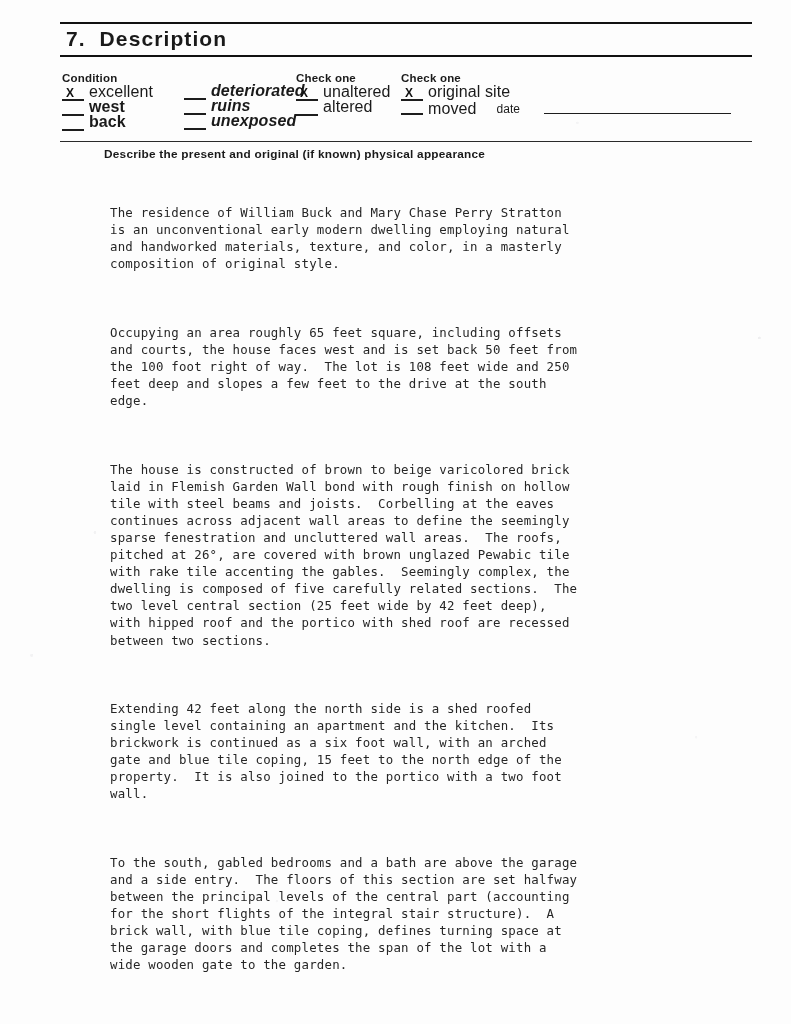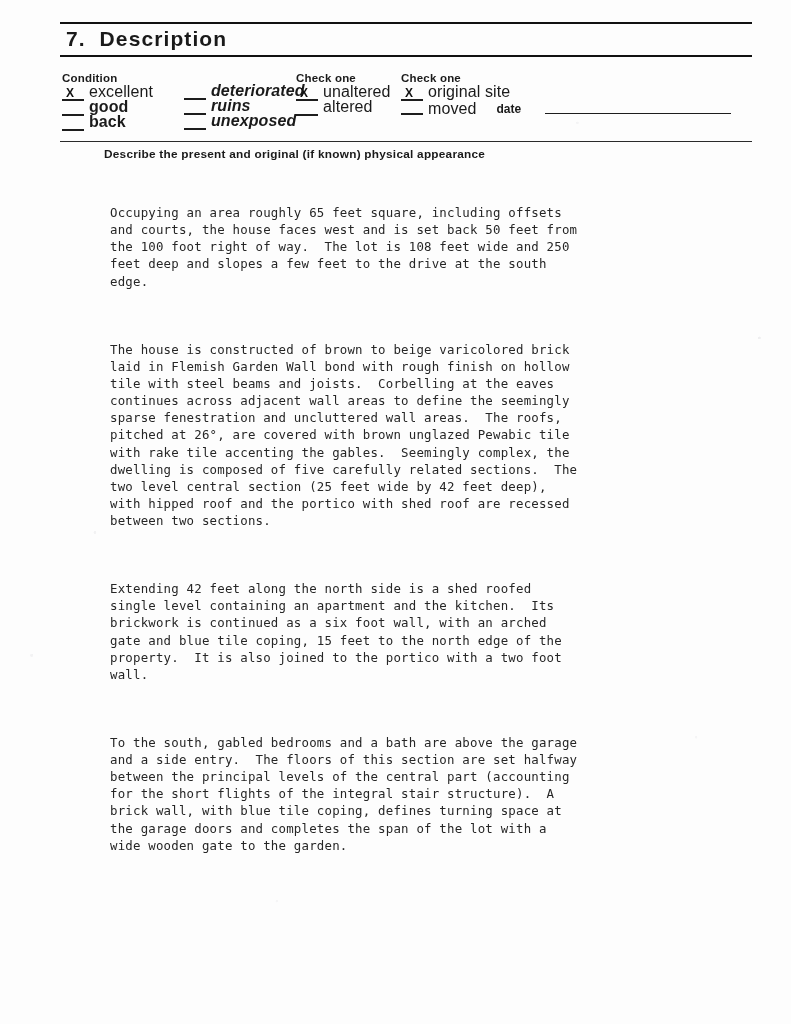--- a/index.html
+++ b/index.html
@@ -117,21 +117,21 @@
   }
   .opt-label.b { font-weight: bold; }
 
   .date-row {
     display: flex;
     align-items: center;
     white-space: nowrap;
     height: 15px;
   }
   .date-word {
-    font-weight: bold;
+    font-weight: normal;
     font-size: 12px;
     margin-left: 20px;
     margin-right: 24px;
   }
   .date-blank {
     display: inline-block;
     width: 200px;
     border-bottom: 1.6px solid #1d1d1d;
     height: 10px;
   }
@@ -196,21 +196,21 @@
           <span class="blank">
             <span class="mark">X</span>
           </span>
           <span class="opt-label">excellent</span>
         </div>
 
         <div class="opt">
           <span class="blank">
             <span class="mark"></span>
           </span>
-          <span class="opt-label b">good</span>
+          <span class="opt-label b">west</span>
         </div>
 
         <div class="opt">
           <span class="blank">
             <span class="mark"></span>
           </span>
           <span class="opt-label b">back</span>
         </div>
       </div>
 
@@ -276,20 +276,24 @@
       </div>
 
     </div>
   </div>
 
   <div class="rule-thin"></div>
 
   <div class="describe">Describe the present and original (if known) physical appearance</div>
 
   <div class="body-text">
+    <p class="para">The residence of William Buck and Mary Chase Perry Stratton
+is an unconventional early modern dwelling employing natural
+and handworked materials, texture, and color, in a masterly
+composition of original style.</p>
     <p class="para">Occupying an area roughly 65 feet square, including offsets
 and courts, the house faces west and is set back 50 feet from
 the 100 foot right of way.  The lot is 108 feet wide and 250
 feet deep and slopes a few feet to the drive at the south
 edge.</p>
     <p class="para">The house is constructed of brown to beige varicolored brick
 laid in Flemish Garden Wall bond with rough finish on hollow
 tile with steel beams and joists.  Corbelling at the eaves
 continues across adjacent wall areas to define the seemingly
 sparse fenestration and uncluttered wall areas.  The roofs,

